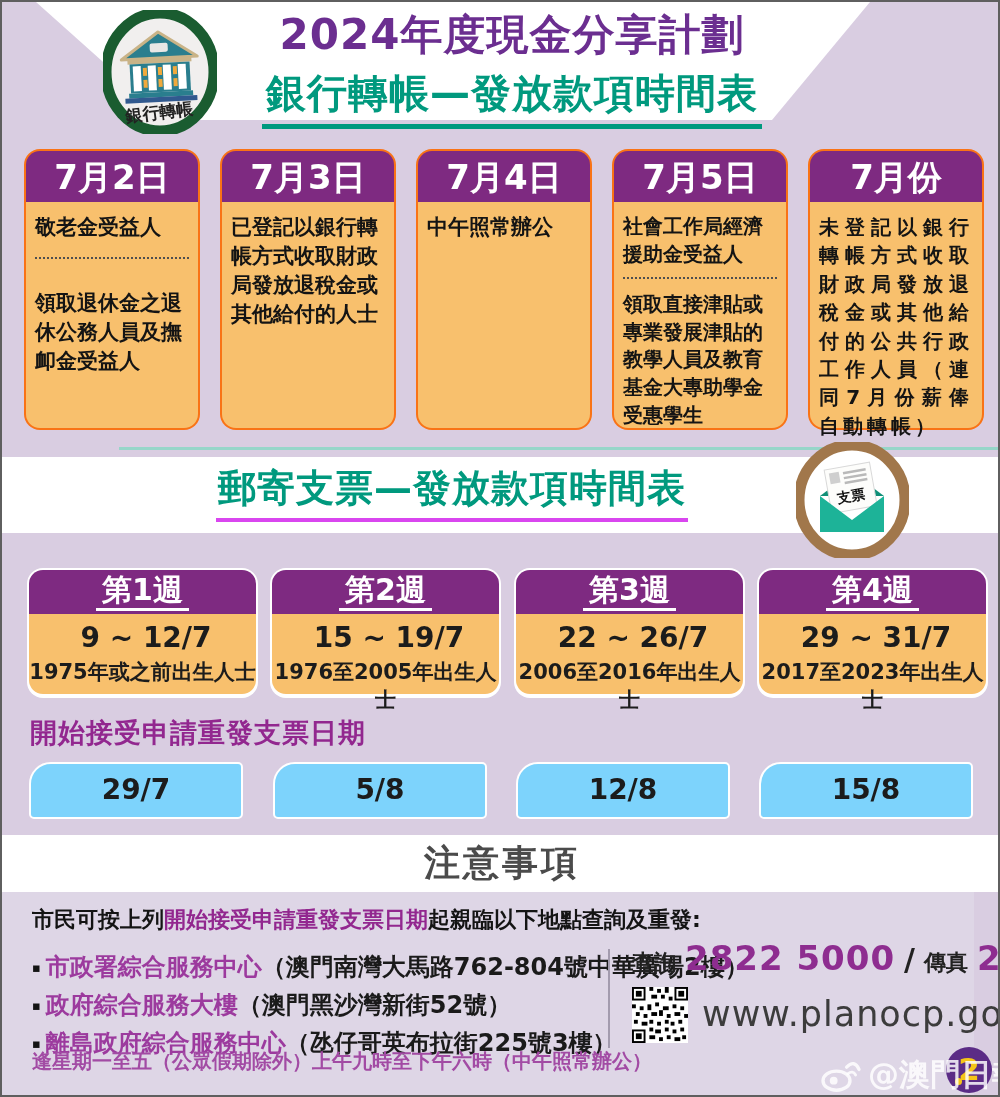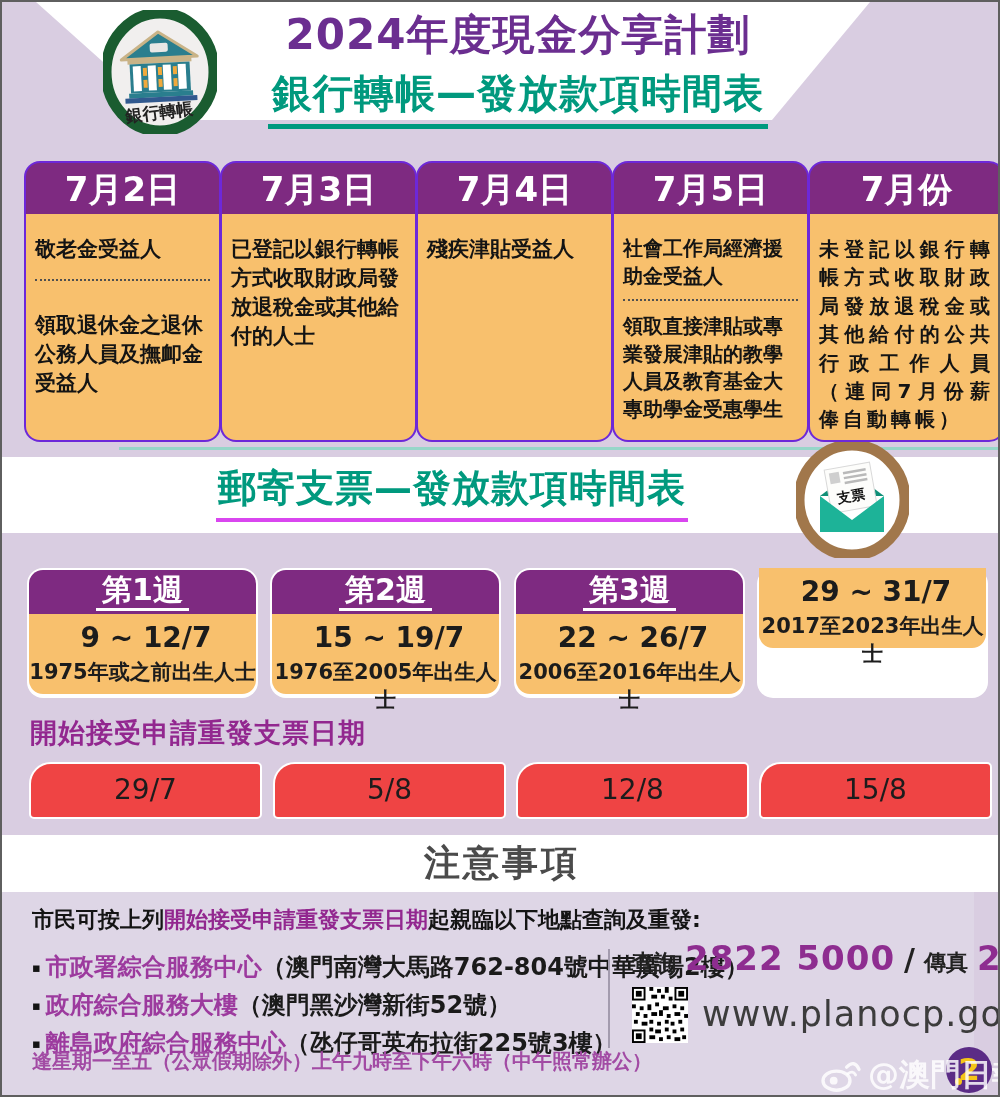--- a/index.html
+++ b/index.html
@@ -4,32 +4,32 @@
 <style>
   html,body { margin:0; padding:0; background:#efefef; }
   .page {
     position:relative; width:1000px; height:1097px; overflow:hidden;
     background:#d9cde1; border:2px solid #5f5f5f; box-sizing:border-box;
     font-family:"DejaVu Sans","Liberation Sans",sans-serif;
   }
   
   .banner { position:absolute; top:0; left:0; width:1000px; height:118px; background:#ffffff;
     clip-path:polygon(34px 0, 868px 0, 770px 118px, 166px 118px); }
-  .titles { position:absolute; top:5px; left:196px; width:640px; text-align:center; z-index:3; }
+  .titles { position:absolute; top:5px; left:190px; width:640px; text-align:center; z-index:3; }
   .title1 { font-size:42px; font-weight:700; color:#6b2e90; letter-spacing:1px; }
   .title2 { display:inline-block; font-size:40px; font-weight:700; color:#00997e;
     border-bottom:5px solid #00997e; padding:0 4px 3px; margin-top:3px; letter-spacing:1px; }
   .badge-bank { position:absolute; top:8px; left:101px; width:114px; height:124px; z-index:4; }
   
-  .bt-col { position:absolute; top:147px; width:197px; height:281px; background:#6d28d9;
-    border-radius:16px; box-sizing:border-box; z-index:2;margin-top:12px; }
+  .bt-col { position:absolute; top:147px; width:176px; height:281px; background:#f97316;
+    border-radius:16px; box-sizing:border-box; z-index:2; }
   .bt-head { margin:2px 2px 0; height:51px; background:#7e2a81; border-radius:14px 14px 0 0;
     color:#ffffff; font-size:34px; font-weight:700; text-align:center; line-height:52px; }
   .bt-body { margin:0 2px 2px; height:226px; background:#f8c06d; border-radius:0 0 14px 14px;
-    padding:21px 9px; box-sizing:border-box; font-size:21px; font-weight:600; color:#141414; line-height:1.38; }
+    padding:11px 9px; box-sizing:border-box; font-size:21px; font-weight:600; color:#141414; line-height:1.38; }
   .bt-body.small { font-size:20px; }
   .bt-body.justify { font-size:20px; text-align:justify; letter-spacing:4px; line-height:1.42; }
   .dotted { border-top:2px dotted #4f4f4f; margin:15px 0 30px; height:0; }
   .dotted.tight { margin:9px 0 12px; }
   
   .teal-line { position:absolute; top:445px; left:117px; right:0; height:3px; background:#96d6c9; }
   .cheque-band { position:absolute; top:455px; left:0; width:1000px; height:76px; background:#ffffff; z-index:1; }
   .cheque-title-wrap { position:absolute; top:461px; left:110px; width:680px; text-align:center; z-index:2; }
   .cheque-title { display:inline-block; font-size:38px; font-weight:700; color:#00997e;
     border-bottom:4px solid #d946ef; padding:0 2px 4px; letter-spacing:1px; }
@@ -38,23 +38,23 @@
   .wk-col { position:absolute; top:566px; width:231px; height:130px; background:#ffffff; border-radius:16px; box-sizing:border-box; }
   .wk-head { margin:2px 2px 0; height:44px; background:#7e2a81; border-radius:14px 14px 0 0;
     display:flex; align-items:center; justify-content:center; }
   .wk-head-label { color:#fff; font-size:30px; font-weight:700; border-bottom:3px solid #fff; padding:0 6px 1px; line-height:1.15; }
   .wk-body { margin:0 2px 2px; height:80px; background:#f8c06d; border-radius:0 0 14px 14px;
     text-align:center; padding-top:7px; box-sizing:border-box; }
   .wk-date { font-size:28px; font-weight:700; color:#1c1c1c;padding-left:7px; }
   .wk-group { font-size:21px; font-weight:700; color:#1c1c1c; margin-top:4px; }
   
   .reissue-title { position:absolute; top:713px; left:28px; font-size:27px; font-weight:600; color:#92278f; letter-spacing:1px; }
-  .re-box { position:absolute; top:760px; width:233px; height:57px; background:#ef4444;
+  .re-box { position:absolute; top:760px; width:214px; height:57px; background:#7dd3fc;
     border:2px solid #ffffff; border-radius:22px 5px 5px 5px; box-sizing:border-box;
-    text-align:center; line-height:52px; font-size:28px; font-weight:400; color:#1c1c1c; }
+    text-align:center; line-height:52px; font-size:28px; font-weight:700; color:#1c1c1c; }
   
   .notice-band { position:absolute; top:833px; left:0; width:1000px; height:57px; background:#ffffff;
     display:flex; align-items:center; justify-content:center; }
   .notice-title { font-size:36px; font-weight:700; color:#4b4b4b; letter-spacing:3px; }
   .notes { position:absolute; top:890px; left:0; width:972px; height:203px; background:#ded6e6; }
   .intro { position:absolute; top:13px; left:30px; font-size:22px; font-weight:700; color:#141414; }
   .intro .hl { color:#92278f; }
   .loc-list { position:absolute; top:56px; left:30px; }
   .loc { height:38px; display:flex; align-items:center; font-size:24px; font-weight:700; white-space:nowrap; }
   .bullet { font-size:13px; margin-right:5px; color:#141414; }
@@ -121,21 +121,21 @@
   </div>
   <div class="bt-col" style="left:218px">
     <div class="bt-head">7月3日</div>
     <div class="bt-body">
       <div>已登記以銀行轉帳方式收取財政局發放退稅金或其他給付的人士</div>
     </div>
   </div>
   <div class="bt-col" style="left:414px">
     <div class="bt-head">7月4日</div>
     <div class="bt-body">
-      <div>殘疾津貼受益人</div>
+      <div>中午照常辦公</div>
     </div>
   </div>
   <div class="bt-col" style="left:610px">
     <div class="bt-head">7月5日</div>
     <div class="bt-body small">
       <div>社會工作局經濟援助金受益人</div>
       <div class="dotted tight"></div>
       <div>領取直接津貼或專業發展津貼的教學人員及教育基金大專助學金受惠學生</div>
     </div>
   </div>
@@ -188,20 +188,23 @@
   <div class="wk-col" style="left:512px">
     <div class="wk-head">
         <span class="wk-head-label">第3週</span>
       </div>
     <div class="wk-body">
       <div class="wk-date">22 ~ 26/7</div>
       <div class="wk-group">2006至2016年出生人士</div>
     </div>
   </div>
   <div class="wk-col" style="left:755px">
+    <div class="wk-head">
+        <span class="wk-head-label">第4週</span>
+      </div>
     <div class="wk-body">
       <div class="wk-date">29 ~ 31/7</div>
       <div class="wk-group">2017至2023年出生人士</div>
     </div>
   </div>
 
   <div class="reissue-title">開始接受申請重發支票日期</div>
   <div class="re-box" style="left:27px">29/7</div>
   <div class="re-box" style="left:271px">5/8</div>
   <div class="re-box" style="left:514px">12/8</div>

